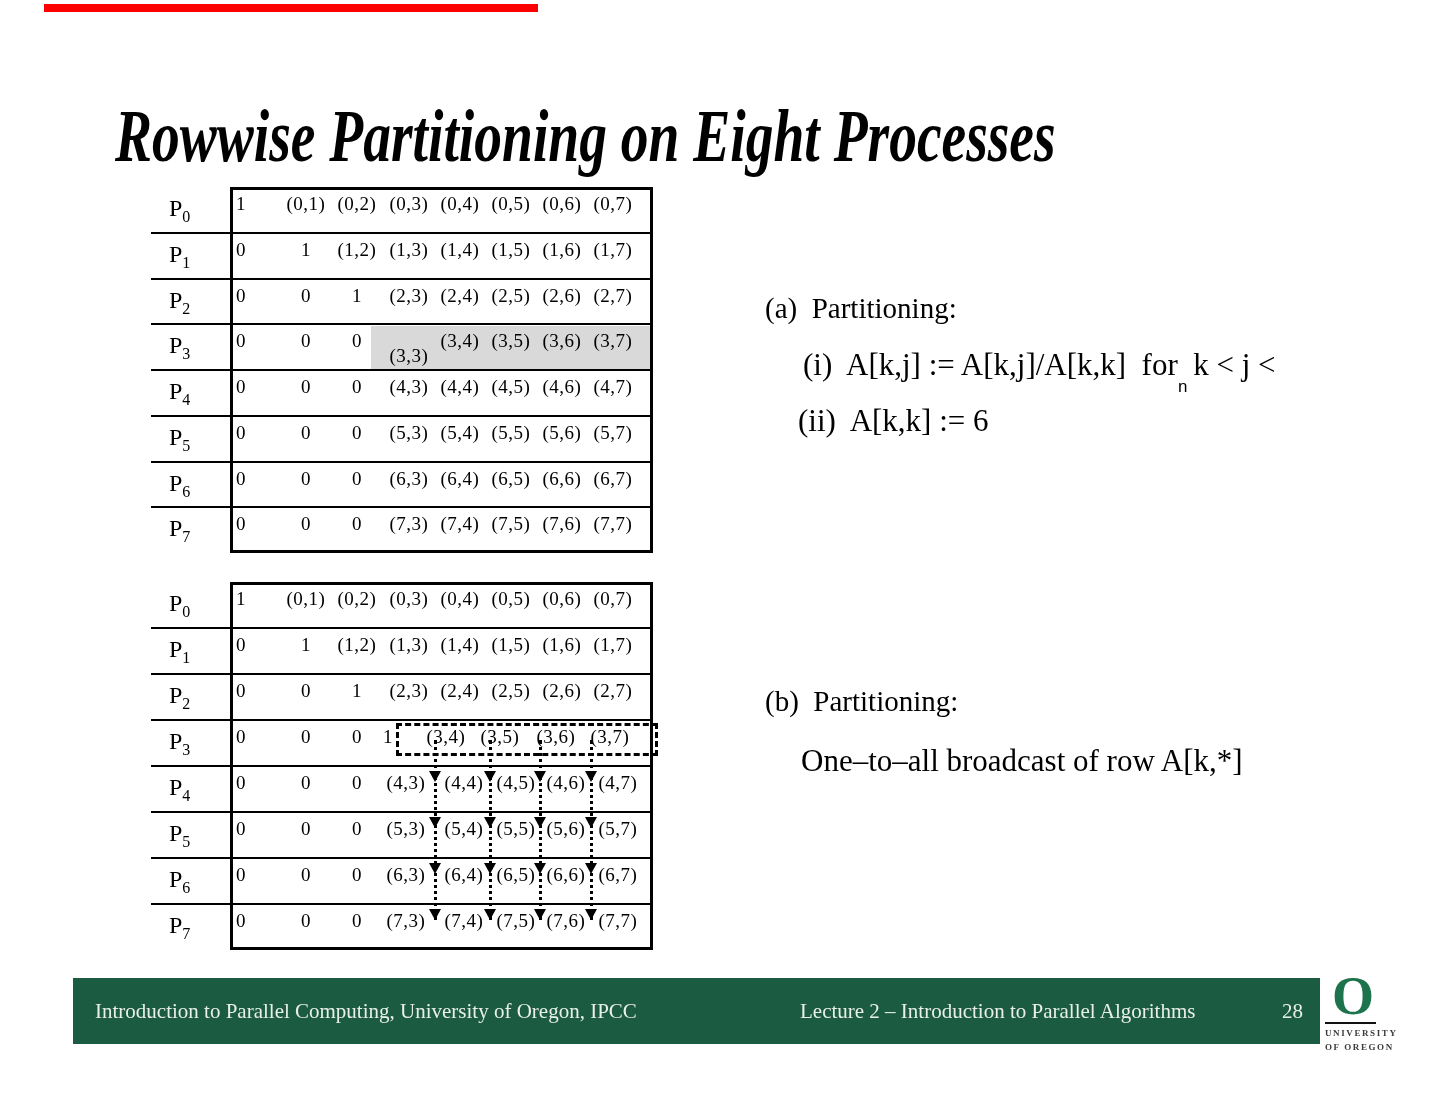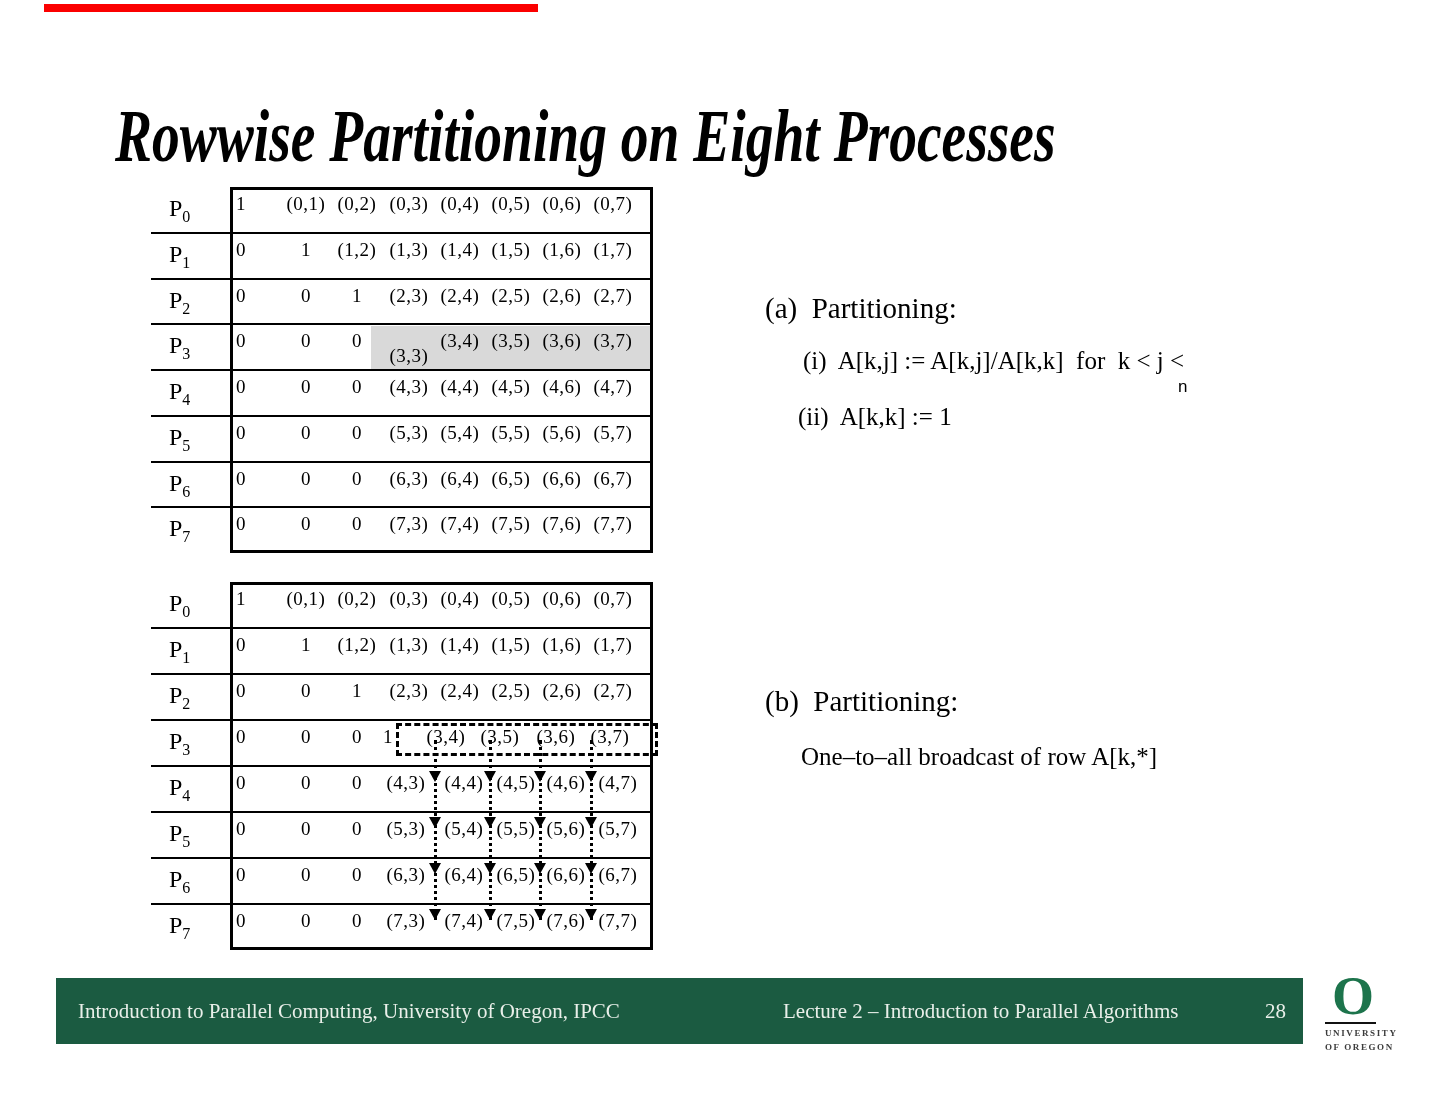--- a/index.html
+++ b/index.html
@@ -25,28 +25,28 @@
   .shade { position:absolute; left:220px; top:139px; width:279px; height:43px;
            background:#d9d9d9; z-index:1; }
   .dashbox { position:absolute; left:245px; top:141px; width:262px; height:33px;
              border:3px dashed #000; box-sizing:border-box; z-index:4; }
   .dotline { position:absolute; top:158px; height:180px; width:0;
              border-left:3px dotted #000; z-index:2; }
   .arrowhead { position:absolute; width:0; height:0; border-left:6px solid transparent;
                border-right:6px solid transparent; border-top:11px solid #000; z-index:4; }
   .annot { position:absolute; white-space:pre; color:#000; }
   .a-head { font-size:29px; }
-  .a-item { font-size:25px;font-family:Liberation Serif, serif; }
+  .a-item { font-size:31px;font-family:Liberation Serif, serif; }
   #annot-a  { left:757px; top:292px; }
   #annot-ai { left:795px; top:347px; }
   #annot-n  { left:1170px; top:377px; font-family:"Liberation Sans", sans-serif; font-size:17px; }
   #annot-aii{ left:790px; top:403px; }
   #annot-b  { left:757px; top:685px; }
   #annot-bt { left:793px; top:743px; }
-  .footer { position:absolute; left:48px; top:978px; width:1247px; height:66px;
+  .footer { position:absolute; left:65px; top:978px; width:1247px; height:66px;
             background:#1b5b41; color:#e9efe9; }
   .footer span { position:absolute; top:50%; transform:translateY(-50%);
                  font-size:21px; white-space:pre; }
   #footer-left { left:22px; }
   #footer-center { left:727px; }
   #footer-page { left:1209px; }
   .logo-o { position:absolute; left:1324px; top:969px; font-size:54px; line-height:1;
             font-weight:bold; color:#1d744c; }
   .logo-rule { position:absolute; left:1317px; top:1022px; width:51px; height:2px; background:#111; }
   .logo-t { position:absolute; left:1317px; font-size:9px; font-weight:bold; letter-spacing:1.6px;
@@ -143,21 +143,21 @@
       <div class="mcell" style="left: 258px; top: 326.25px;">(7,3)</div>
       <div class="mcell" style="left: 309px; top: 326.25px;">(7,4)</div>
       <div class="mcell" style="left: 360px; top: 326.25px;">(7,5)</div>
       <div class="mcell" style="left: 411px; top: 326.25px;">(7,6)</div>
       <div class="mcell" style="left: 462px; top: 326.25px;">(7,7)</div>
     </div>
 
   <div class="annot a-head" id="annot-a">(a)  Partitioning:</div>
   <div class="annot a-item" id="annot-ai">(i)  A[k,j] := A[k,j]/A[k,k]  for  k &lt; j &lt;</div>
   <div class="annot" id="annot-n">n</div>
-  <div class="annot a-item" id="annot-aii">(ii)  A[k,k] := 1</div>
+  <div class="annot a-item" id="annot-aii">(ii)  A[k,k] := 6</div>
 
   <div class="matrix" id="matrixB">
     <div class="mbox"></div>
     <div class="dashbox"></div>
   <div class="sep" style="top: 45px;"></div>
       <div class="sep" style="top: 91px;"></div>
       <div class="sep" style="top: 137px;"></div>
       <div class="sep" style="top: 183px;"></div>
       <div class="sep" style="top: 229px;"></div>
       <div class="sep" style="top: 275px;"></div>

